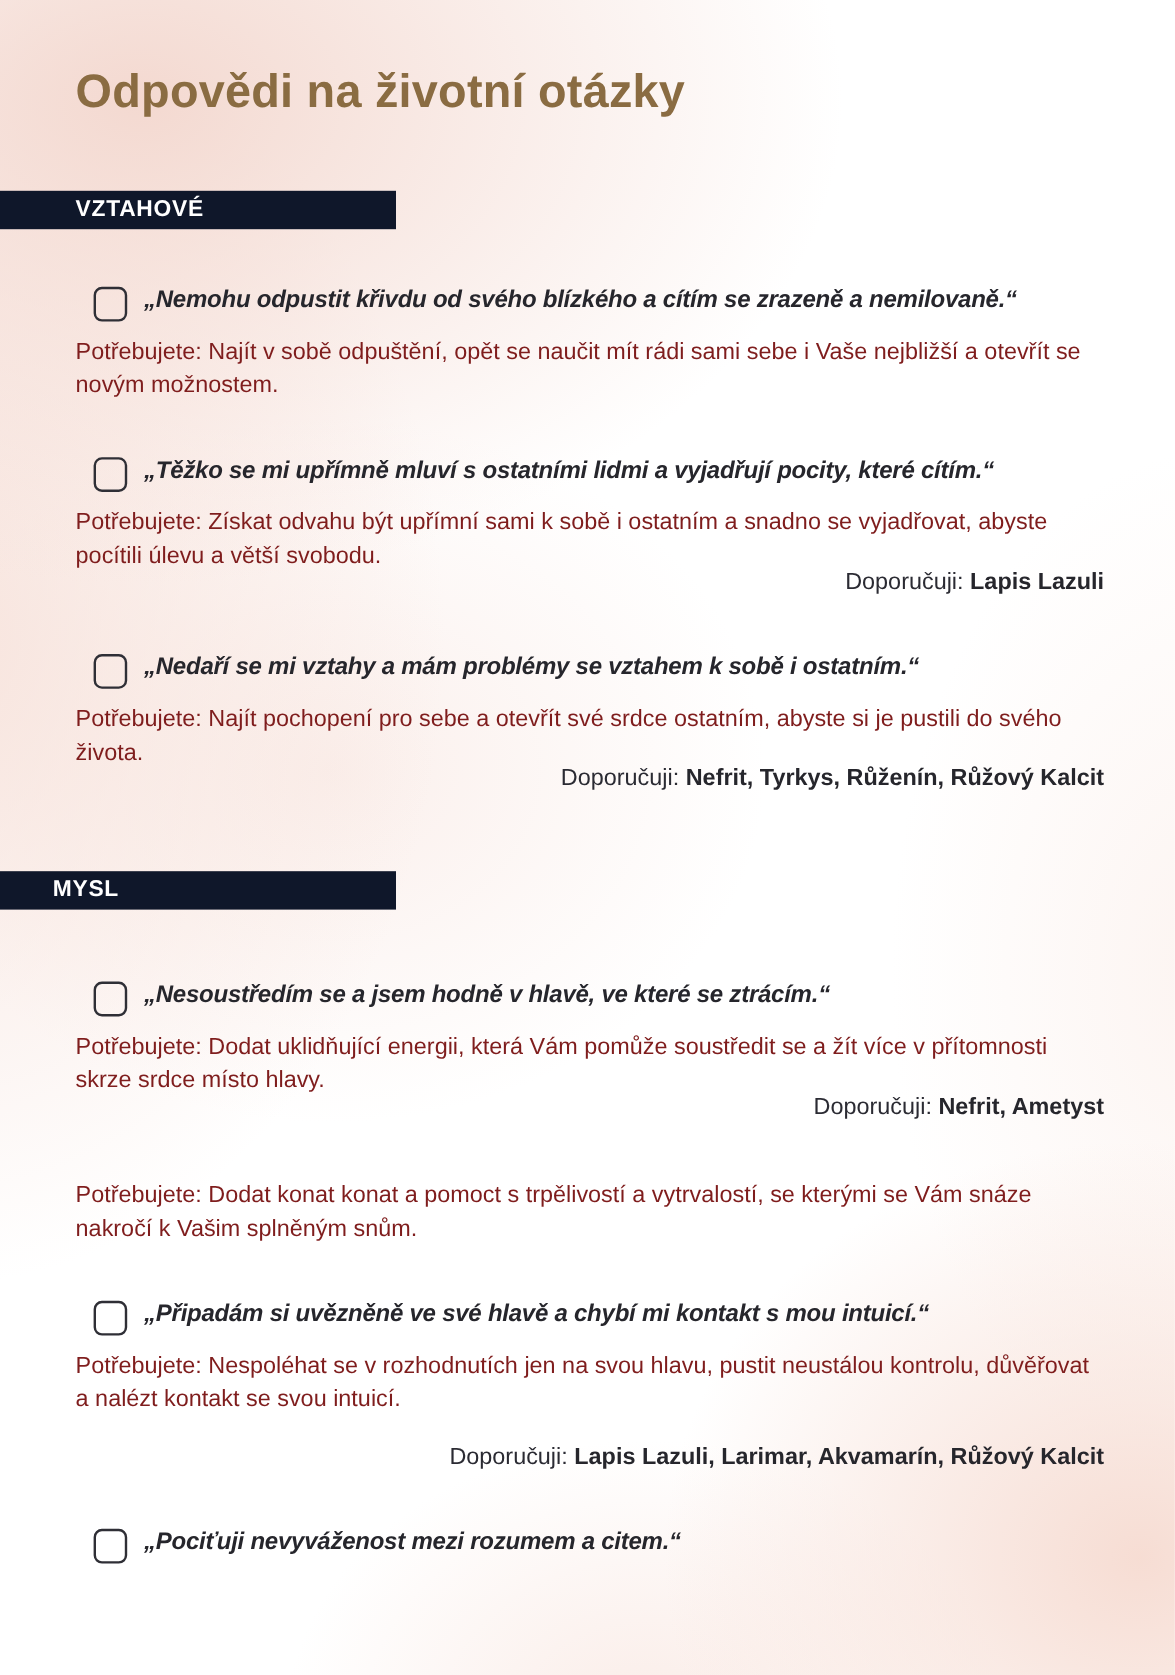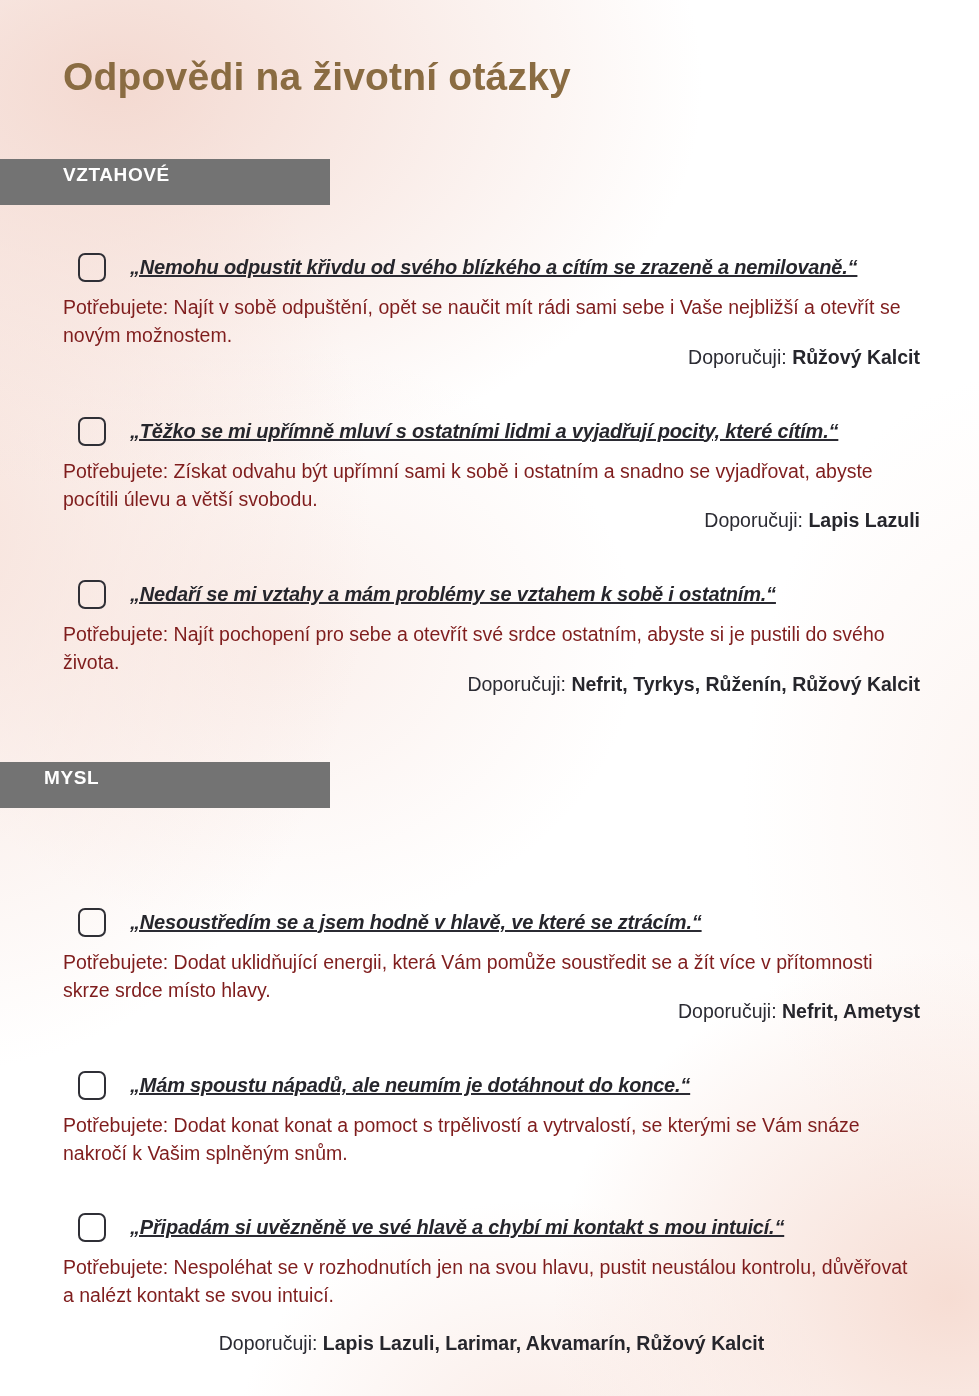--- a/index.html
+++ b/index.html
@@ -24,46 +24,44 @@
   .page-title {
     margin: 55px 0 0 63px;
     font-size: 39px;
     font-weight: 700;
     letter-spacing: 0.2px;
     color: #8a6c42;
   }
 
   .section-bar {
     width: 330px;
-    height: 46px;
+    height: 32px;
     box-sizing: border-box;
-    background: #737373;
+    background: #0f172a;
     color: #ffffff;
     font-size: 19px;
     font-weight: 700;
     letter-spacing: 0.6px;
     line-height: 32px;
     padding-left: 63px;
     text-transform: uppercase;
   }
   .section-bar.first { margin-top: 60px; }
   .section-bar.second { margin-top: 64px; padding-left: 44px; }
 
   .items { margin: 0 59px 0 63px; }
 
   .item { margin-top: 46px; }
   .section-items.first .item:first-child { margin-top: 48px; }
-  .section-items.second .item:first-child { margin-top: 100px; }
+  .section-items.second .item:first-child { margin-top: 60px; }
 
   .quote-row {
     display: flex;
-    align-items: center;
-    gap: 24px;
+    gap: 14px;
     padding-left: 15px;
-    text-decoration: underline;
   }
   .checkbox {
     flex: 0 0 auto;
     width: 24px;
     height: 25px;
     border: 2.5px solid #2f2f36;
     border-radius: 7px;
     background: transparent;
   }
   .quote {
@@ -82,21 +80,21 @@
     color: #7f1d1d;
   }
 
   .recommend {
     margin-top: -26px;
     text-align: right;
     font-size: 19.5px;
     line-height: 28px;
     color: #2b2b33;
   }
-  .recommend.own-line { margin-top: 20px; text-align: center; }
+  .recommend.own-line { margin-top: 20px; }
   .recommend strong { font-weight: 700; color: #26262c; }
 </style>
 </head>
 <body>
 
 <div class="page">
 
   <h1 class="page-title">Odpovědi na životní otázky</h1>
 
   <div class="section-bar first">
@@ -105,22 +103,20 @@
 
   <div class="items section-items first">
 
     <div class="item">
       <div class="quote-row">
         <span class="checkbox"></span>
         <span class="quote">„Nemohu odpustit křivdu od svého blízkého a cítím se zrazeně a nemilovaně.“</span>
       </div>
       <p class="need"><span>Potřebujete:</span>
         <span>Najít v sobě odpuštění, opět se naučit mít rádi sami sebe i Vaše nejbližší a otevřít se novým možnostem.</span></p>
-      <div class="recommend"><span>Doporučuji:</span>
-        <strong>Růžový Kalcit</strong></div>
     </div>
 
     <div class="item">
       <div class="quote-row">
         <span class="checkbox"></span>
         <span class="quote">„Těžko se mi upřímně mluví s ostatními lidmi a vyjadřují pocity, které cítím.“</span>
       </div>
       <p class="need"><span>Potřebujete:</span>
         <span>Získat odvahu být upřímní sami k sobě i ostatním a snadno se vyjadřovat, abyste pocítili úlevu a větší svobodu.</span></p>
       <div class="recommend"><span>Doporučuji:</span>
@@ -151,24 +147,20 @@
         <span class="checkbox"></span>
         <span class="quote">„Nesoustředím se a jsem hodně v hlavě, ve které se ztrácím.“</span>
       </div>
       <p class="need"><span>Potřebujete:</span>
         <span>Dodat uklidňující energii, která Vám pomůže soustředit se a žít více v přítomnosti skrze srdce místo hlavy.</span></p>
       <div class="recommend"><span>Doporučuji:</span>
         <strong>Nefrit, Ametyst</strong></div>
     </div>
 
     <div class="item">
-      <div class="quote-row">
-        <span class="checkbox"></span>
-        <span class="quote">„Mám spoustu nápadů, ale neumím je dotáhnout do konce.“</span>
-      </div>
       <p class="need"><span>Potřebujete:</span>
         <span>Dodat konat konat a pomoct s trpělivostí a vytrvalostí, se kterými se Vám snáze nakročí k Vašim splněným snům.</span></p>
     </div>
 
     <div class="item">
       <div class="quote-row">
         <span class="checkbox"></span>
         <span class="quote">„Připadám si uvězněně ve své hlavě a chybí mi kontakt s mou intuicí.“</span>
       </div>
       <p class="need"><span>Potřebujete:</span>

